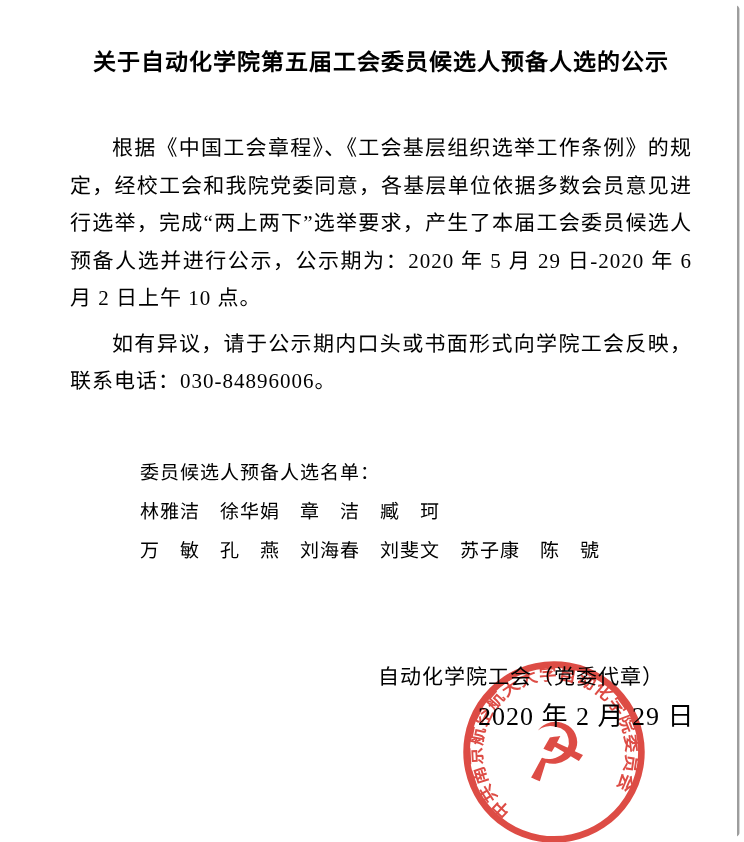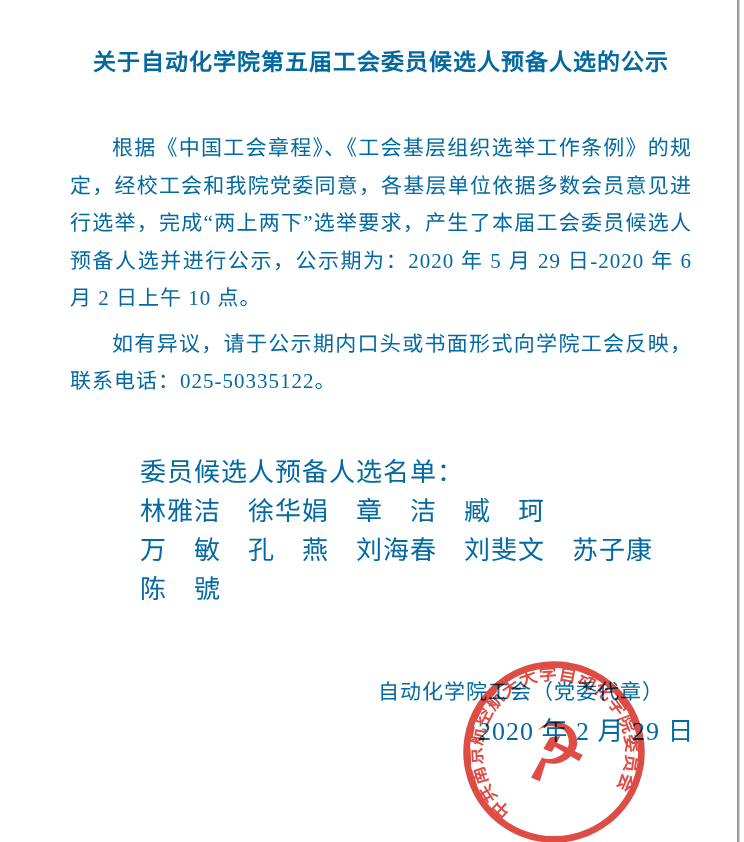--- a/index.html
+++ b/index.html
@@ -7,21 +7,22 @@
     padding: 0;
     background: #ffffff;
   }
   .page {
     position: relative;
     width: 744px;
     height: 842px;
     background: #ffffff;
     overflow: hidden;
     font-family: "Liberation Serif", "DejaVu Serif", serif;
-    color: #0369a1;
+    color: #000000;
+    border-radius: 21px;
   }
   
   .page-edge {
     position: absolute;
     top: 0;
     left: 737px;
     width: 2px;
     height: 842px;
     background: #9d9d9d;
     box-shadow: 1px 0 0 #d5d5d5;
@@ -48,26 +49,26 @@
     line-height: 37.5px;
     text-align: justify;
     text-indent: 2em;
   }
   .para.first {
     margin-top: 50px;
   }
   .candidate-list {
     margin-top: 52px;
     padding-left: 78px;
-    font-size: 26px;
+    font-size: 19px;
     letter-spacing: 1px;
     line-height: 39px;
   }
   .sig-org {
-    margin-top: 64px;
+    margin-top: 88px;
     margin-left: 316px;
     font-size: 21px;
     letter-spacing: 1px;
     line-height: 39px;
   }
   .sig-date {
     margin-left: 416px;
     font-size: 26px;
     letter-spacing: 1px;
     line-height: 39px;
@@ -99,21 +100,21 @@
 <div class="page">
 
   <div class="page-edge"></div>
 
   <div class="content">
 
     <h1 class="doc-title">关于自动化学院第五届工会委员候选人预备人选的公示</h1>
 
     <p class="para first">根据《中国工会章程》、《工会基层组织选举工作条例》的规定，经校工会和我院党委同意，各基层单位依据多数会员意见进行选举，完成“两上两下”选举要求，产生了本届工会委员候选人预备人选并进行公示，公示期为：2020 年 5 月 29 日-2020 年 6 月 2 日上午 10 点。</p>
 
-    <p class="para">如有异议，请于公示期内口头或书面形式向学院工会反映，联系电话：025-50335122。</p>
+    <p class="para">如有异议，请于公示期内口头或书面形式向学院工会反映，联系电话：030-84896006。</p>
 
     <div class="candidate-list">
       <div class="list-heading">委员候选人预备人选名单：</div>
       <div class="list-row">林雅洁　徐华娟　章　洁　臧　珂</div>
       <div class="list-row">万　敏　孔　燕　刘海春　刘斐文　苏子康　陈　號</div>
     </div>
 
     <div class="sig-org">自动化学院工会（党委代章）</div>
 
     <div class="sig-date">2020 年 2 月 29 日</div>

